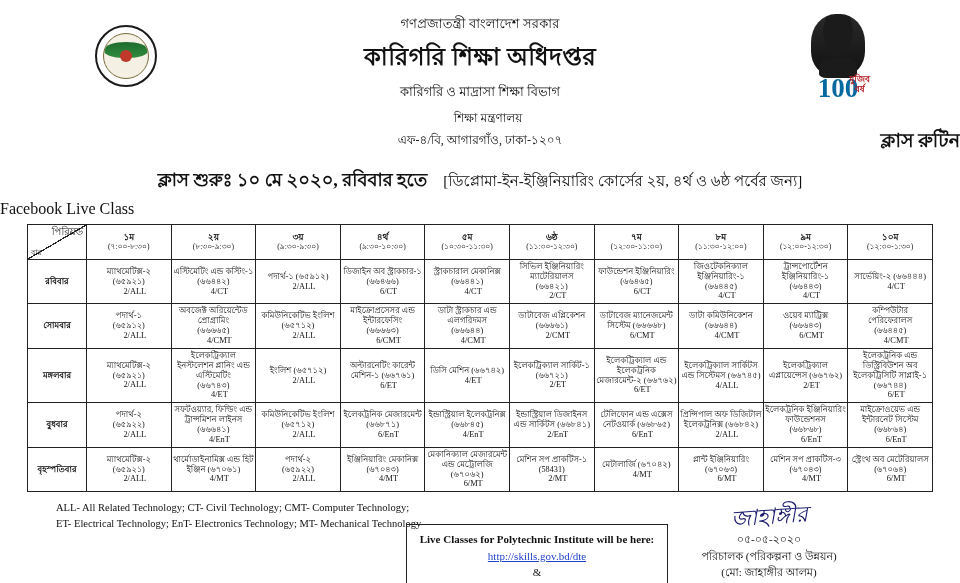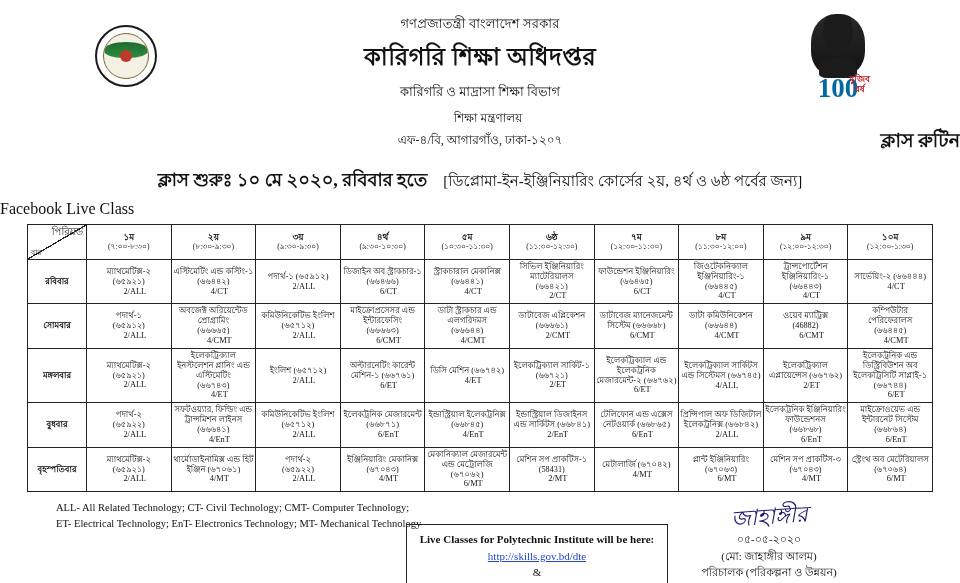--- a/index.html
+++ b/index.html
@@ -319,21 +319,21 @@
             <span class="t">ডাটাবেজ ম্যানেজমেন্ট সিস্টেম (৬৬৬৬৮)</span>
             <span class="x">6/CMT</span>
           </td>
           <td class="cell">
             <span class="t">ডাটা কমিউনিকেশন</span>
             <span class="c">(৬৬৬৪৪)</span>
             <span class="x">4/CMT</span>
           </td>
           <td class="cell">
             <span class="t">ওয়েব ম্যাট্রিক্স</span>
-            <span class="c">(46882)</span>
+            <span class="c">(৬৬৬৪৩)</span>
             <span class="x">6/CMT</span>
           </td>
           <td class="cell">
             <span class="t">কম্পিউটার পেরিফেরালস</span>
             <span class="c">(৬৬৪৪৫)</span>
             <span class="x">4/CMT</span>
           </td>
         </tr>
         <tr>
           <td class="daycell">মঙ্গলবার</td>
@@ -491,18 +491,18 @@
     <div class="livebox">
       <div class="ttl">Live Classes for Polytechnic Institute will be here:</div>
       <div><a href="#">http://skills.gov.bd/dte</a></div>
       <div>&amp;</div>
       <div><a href="#">http://www.facebook.com/skills.gov.bd</a></div>
     </div>
 
     <div class="sign">
       <div class="scribble">জাহাঙ্গীর</div>
       <div>০৫-০৫-২০২০</div>
+      <div>পরিচালক (পরিকল্পনা ও উন্নয়ন)</div>
       <div>(মো: জাহাঙ্গীর আলম)</div>
-      <div>পরিচালক (পরিকল্পনা ও উন্নয়ন)</div>
     </div>
   </div>
 
 </div>
 
 </body></html>

